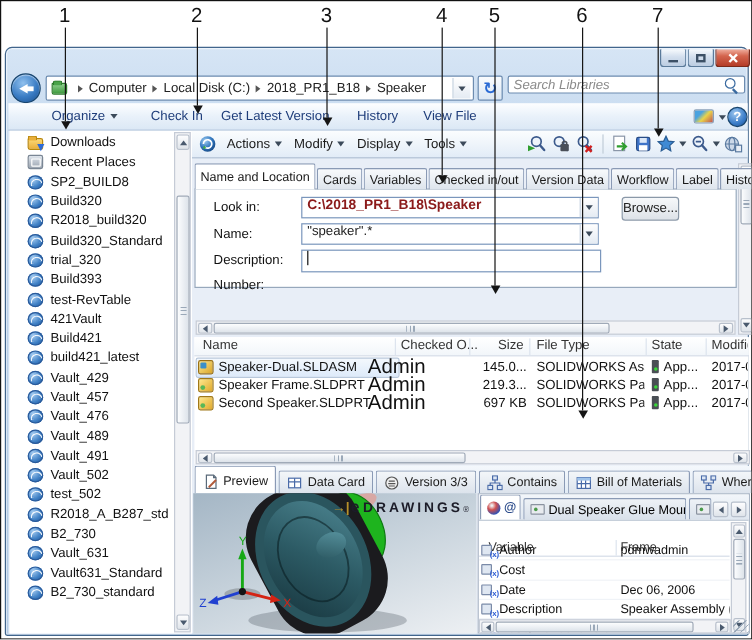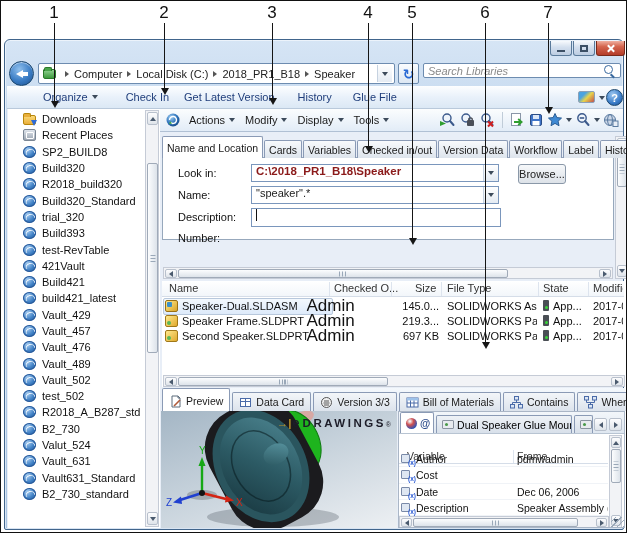--- a/index.html
+++ b/index.html
@@ -275,21 +275,21 @@
       <span class="ci" id="cmd-checkin">
           <span>Check In</span>
         </span>
       <span class="ci" id="cmd-getlatest">
           <span>Get Latest Version</span>
         </span>
       <span class="ci" id="cmd-history">
           <span>History</span>
         </span>
       <span class="ci" id="cmd-viewfile">
-          <span>Glue File</span>
+          <span>View File</span>
         </span>
       <span id="media-ic"></span>
       <i class="tdn" id="media-dd"></i>
       <span id="help">
           <span>?</span>
         </span>
     </div>
 
     <div id="main">
 
@@ -369,20 +369,24 @@
             <div class="sb-item">
               <span class="sbi vault"></span>
               <span>Vault_476</span>
             </div>
 
             <div class="sb-item">
               <span class="sbi vault"></span>
               <span>Vault_489</span>
             </div>
 
+            <div class="sb-item">
+              <span class="sbi vault"></span>
+              <span>Vault_491</span>
+            </div>
 
             <div class="sb-item">
               <span class="sbi vault"></span>
               <span>Vault_502</span>
             </div>
 
             <div class="sb-item">
               <span class="sbi vault"></span>
               <span>test_502</span>
             </div>
@@ -390,24 +394,20 @@
             <div class="sb-item">
               <span class="sbi vault"></span>
               <span>R2018_A_B287_std</span>
             </div>
 
             <div class="sb-item">
               <span class="sbi vault"></span>
               <span>B2_730</span>
             </div>
 
-            <div class="sb-item">
-              <span class="sbi vault"></span>
-              <span>Valut_524</span>
-            </div>
 
             <div class="sb-item">
               <span class="sbi vault"></span>
               <span>Vault_631</span>
             </div>
 
             <div class="sb-item">
               <span class="sbi vault"></span>
               <span>Vault631_Standard</span>
             </div>
@@ -697,36 +697,36 @@
           <svg width="13" height="13">
               <circle cx="6.5" cy="6.5" r="5" fill="#f0f0f0" stroke="#555"></circle>
               <line x1="4" y1="5" x2="9" y2="5" stroke="#555"></line>
               <line x1="3.5" y1="7" x2="9.5" y2="7" stroke="#555"></line>
               <line x1="4" y1="9" x2="9" y2="9" stroke="#555"></line>
             </svg>
           <span>Version 3/3</span>
           </span>
         <span class="btab">
           <svg width="13" height="13">
+              <rect x="4.5" y="0.5" width="4" height="3.5" fill="#dce6f4" stroke="#4a6ba8"></rect>
+              <rect x="0.5" y="8.5" width="4" height="3.5" fill="#dce6f4" stroke="#4a6ba8"></rect>
+              <rect x="8.5" y="8.5" width="4" height="3.5" fill="#dce6f4" stroke="#4a6ba8"></rect>
+              <path d="M6.5 4v2.5M2.5 8.5V6.5h8v2" fill="none" stroke="#4a6ba8"></path>
+            </svg>
+          <span>Contains</span>
+          </span>
+        <span class="btab">
+          <svg width="13" height="13">
               <rect x="1" y="2" width="11" height="9" fill="#fff" stroke="#4a6ba8"></rect>
               <rect x="1" y="2" width="11" height="2.5" fill="#9ec2ea"></rect>
               <line x1="1" y1="7" x2="12" y2="7" stroke="#4a6ba8"></line>
               <line x1="4.5" y1="4.5" x2="4.5" y2="11" stroke="#4a6ba8"></line>
               <line x1="8" y1="4.5" x2="8" y2="11" stroke="#4a6ba8"></line>
             </svg>
           <span>Bill of Materials</span>
-          </span>
-        <span class="btab">
-          <svg width="13" height="13">
-              <rect x="4.5" y="0.5" width="4" height="3.5" fill="#dce6f4" stroke="#4a6ba8"></rect>
-              <rect x="0.5" y="8.5" width="4" height="3.5" fill="#dce6f4" stroke="#4a6ba8"></rect>
-              <rect x="8.5" y="8.5" width="4" height="3.5" fill="#dce6f4" stroke="#4a6ba8"></rect>
-              <path d="M6.5 4v2.5M2.5 8.5V6.5h8v2" fill="none" stroke="#4a6ba8"></path>
-            </svg>
-          <span>Contains</span>
           </span>
         <span class="btab">
           <svg width="13" height="13">
               <rect x="0.5" y="0.5" width="4" height="3.5" fill="#dce6f4" stroke="#4a6ba8"></rect>
               <rect x="8.5" y="0.5" width="4" height="3.5" fill="#dce6f4" stroke="#4a6ba8"></rect>
               <rect x="4.5" y="8.5" width="4" height="3.5" fill="#dce6f4" stroke="#4a6ba8"></rect>
               <path d="M6.5 8.5V6M2.5 4v2.5h8V4" fill="none" stroke="#4a6ba8"></path>
             </svg>
           <span>Where Used</span>
           </span>

